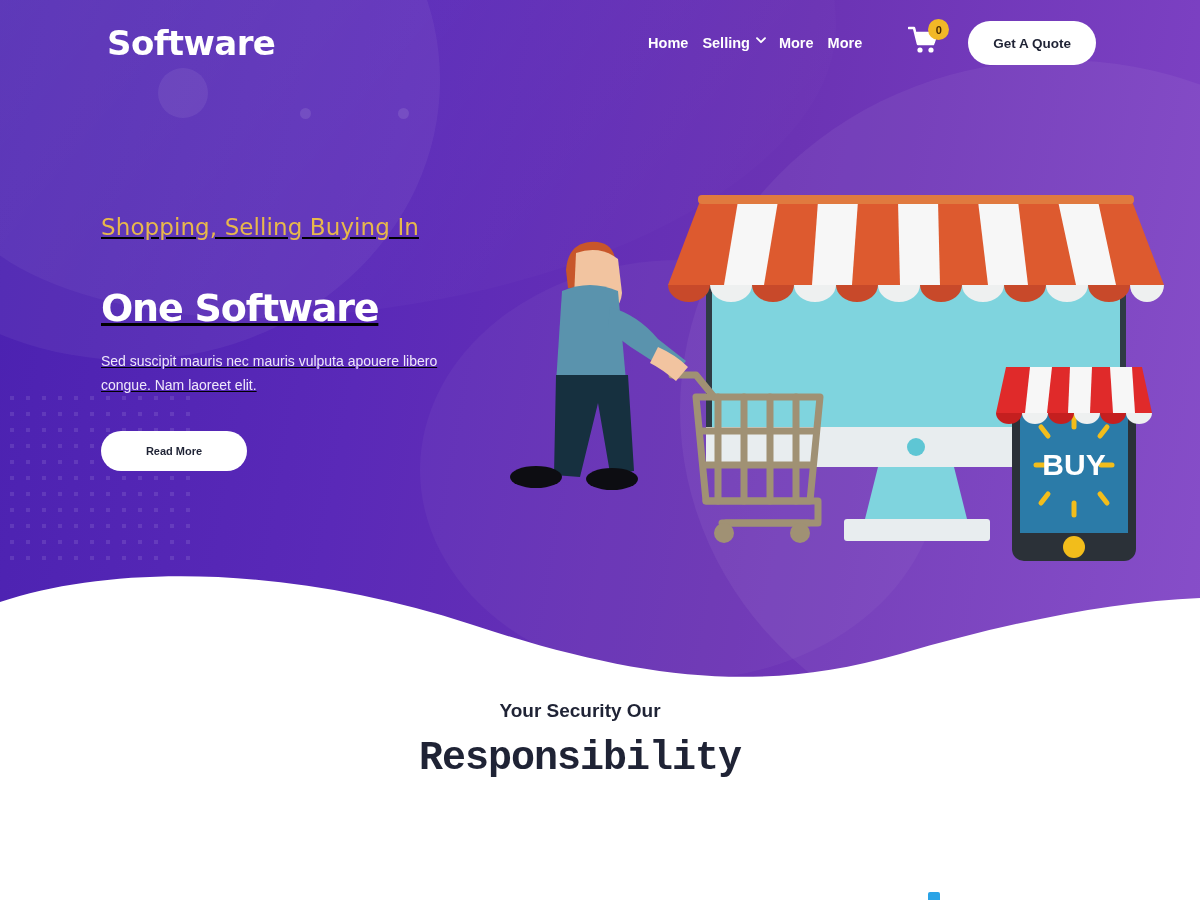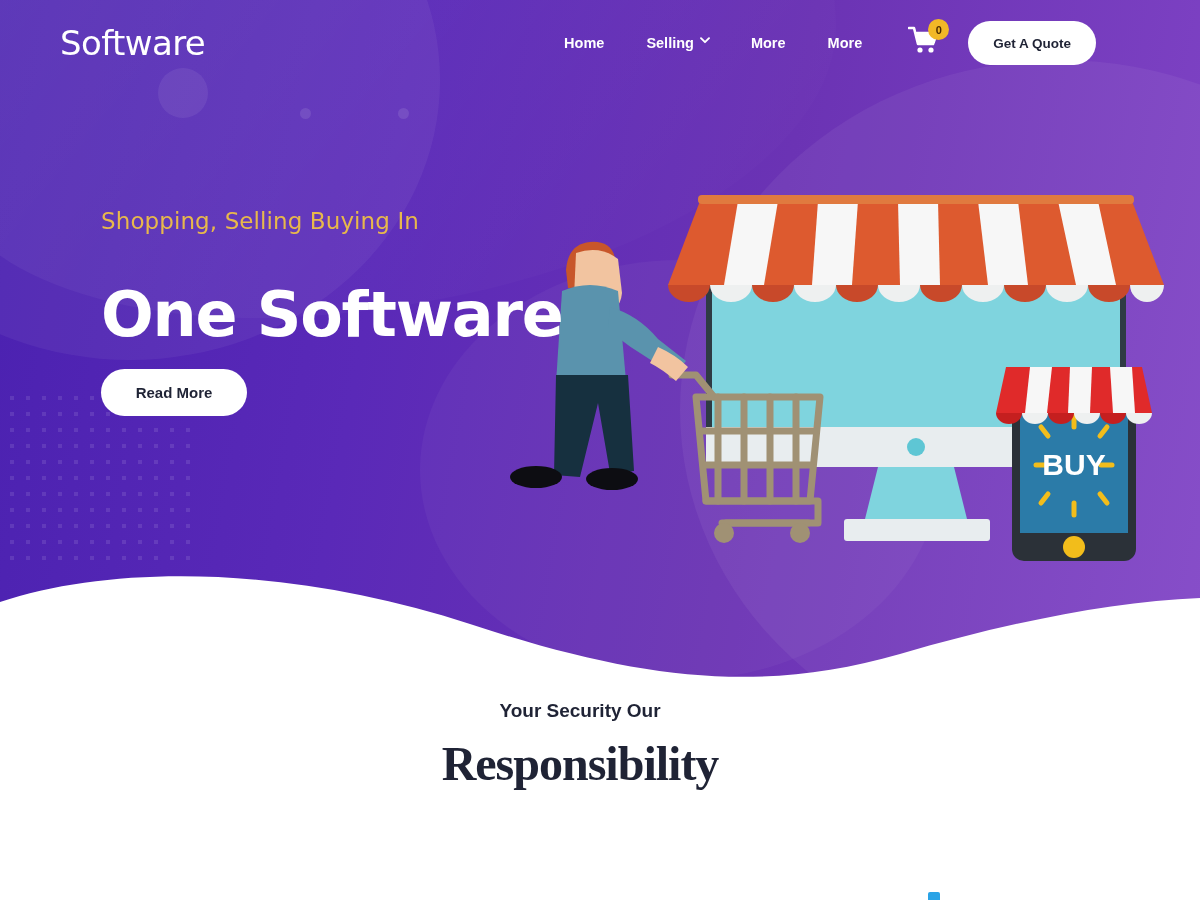--- a/index.html
+++ b/index.html
@@ -49,72 +49,72 @@
 
   
   .wave-sep { position:absolute; left:0; bottom:0; width:1200px; height:130px; }
 
   
   .navbar {
     position:absolute; left:0; top:0; width:1200px; height:86px;
     display:flex; align-items:center; z-index:40;
   }
   .logo {
-    margin-left:60px;
-    color:#fff; font-size:34px; font-weight:400; letter-spacing:-.6px;
+    margin-left:107px;
+    color:#fff; font-size:34px; font-weight:700; letter-spacing:-.6px;
     font-family:"DejaVu Sans", sans-serif;
   }
   .nav-right { margin-left:auto; margin-right:104px; display:flex; align-items:center; }
-  .nav-links { display:flex; align-items:center; gap:42px; margin-right:46px; }
+  .nav-links { display:flex; align-items:center; gap:14px; margin-right:46px; }
   .nav-link {
     color:#fff; font-size:14.5px; font-weight:700; cursor:pointer;
     display:flex; align-items:center; gap:6px; white-space:nowrap;
   }
   .chev { display:inline-block; width:9px; height:9px; position:relative; top:-2px; }
   .chev svg { display:block; }
   .cart-wrap { position:relative; width:34px; height:34px; margin-right:26px; cursor:pointer; }
   .cart-badge {
     position:absolute; right:-7px; top:-7px; width:21px; height:21px; border-radius:50%;
     background:#f2b827; color:#4a2a00; font-size:11px; font-weight:700;
     display:flex; align-items:center; justify-content:center;
   }
   .quote-btn {
     background:#fff; color:#1f2335; border:none; border-radius:26px;
     padding:12px 25px; height:44px; font-size:13.5px; font-weight:700;
     font-family:"Liberation Sans", sans-serif; cursor:pointer; white-space:nowrap;
   }
 
   
-  .hero-copy { position:absolute; left:101px; top:208px; width:470px; z-index:20; }
+  .hero-copy { position:absolute; left:101px; top:214px; width:470px; z-index:20;text-decoration:underline; }
   .eyebrow {
     color:#e8b84b; font-size:23px; font-weight:400; letter-spacing:.1px;
     font-family:"DejaVu Sans", sans-serif; margin-bottom:6px;
   }
   .hero-title {
-    color:#fff; font-size:62px; font-weight:700; letter-spacing:-1.2px;
+    color:#fff; font-size:38px; font-weight:700; letter-spacing:-1.2px;
     font-family:"DejaVu Sans", sans-serif; line-height:1.08; margin-bottom:20px;margin-top:48px;
   }
   .hero-text {
     color:#efe8fb; font-size:14px; line-height:1.72; width:340px; margin-bottom:34px;
   }
   .read-btn {
     background:#fff; color:#1f2335; border:none; border-radius:28px;
-    width:146px; height:47px; font-size:15px; font-weight:700;
+    width:146px; height:40px; font-size:11px; font-weight:700;
     font-family:"Liberation Sans", sans-serif; cursor:pointer;
   }
 
   
   .illus { position:absolute; left:500px; top:175px; width:680px; height:400px; z-index:15; }
 
   
   .sec { position:absolute; left:0; top:700px; width:1160px; text-align:center; }
   .sec-sub { color:#1f2335; font-size:19px; font-weight:700; margin-bottom:14px; }
   .sec-title {
-    color:#1f2335; font-size:48px; font-weight:700; letter-spacing:-1px;
-    font-family:Liberation Serif, serif;
+    color:#1f2335; font-size:40px; font-weight:700; letter-spacing:-1px;
+    font-family:Liberation Mono, monospace;
   }
   .peek { position:absolute; left:928px; top:892px; width:12px; height:10px;
     background:#2aa3e6; border-radius:2px 2px 0 0; }
 </style>
 </head>
 <body>
 
 <div class="page">
 
   <div class="hero">
@@ -221,20 +221,21 @@
           <path d="M56 200 h72 l6 96 l-24 2 l-12-70 l-18 74 l-26-2 z" fill="#16303f"></path>
           <ellipse cx="36" cy="302" rx="26" ry="11" fill="#0d0d12"></ellipse>
           <ellipse cx="112" cy="304" rx="26" ry="11" fill="#0d0d12"></ellipse>
         </g>
       </svg>
     </div>
 
     <div class="hero-copy">
       <div class="eyebrow">Shopping, Selling Buying In</div>
       <h1 class="hero-title">One Software</h1>
+      <p class="hero-text">Sed suscipit mauris nec mauris vulputa apouere libero congue. Nam laoreet elit.</p>
       <button class="read-btn">Read More</button>
     </div>
 
     <svg class="wave-sep" viewBox="0 0 1200 130" preserveAspectRatio="none">
       <path d="M0 52 C 120 12, 300 18, 470 74 C 640 130, 760 144, 900 104 C 1010 72, 1110 52, 1200 48 L1200 130 L0 130 Z" fill="#ffffff"></path>
     </svg>
   </div>
 
   <div class="navbar">
     <div class="logo">Software</div>

